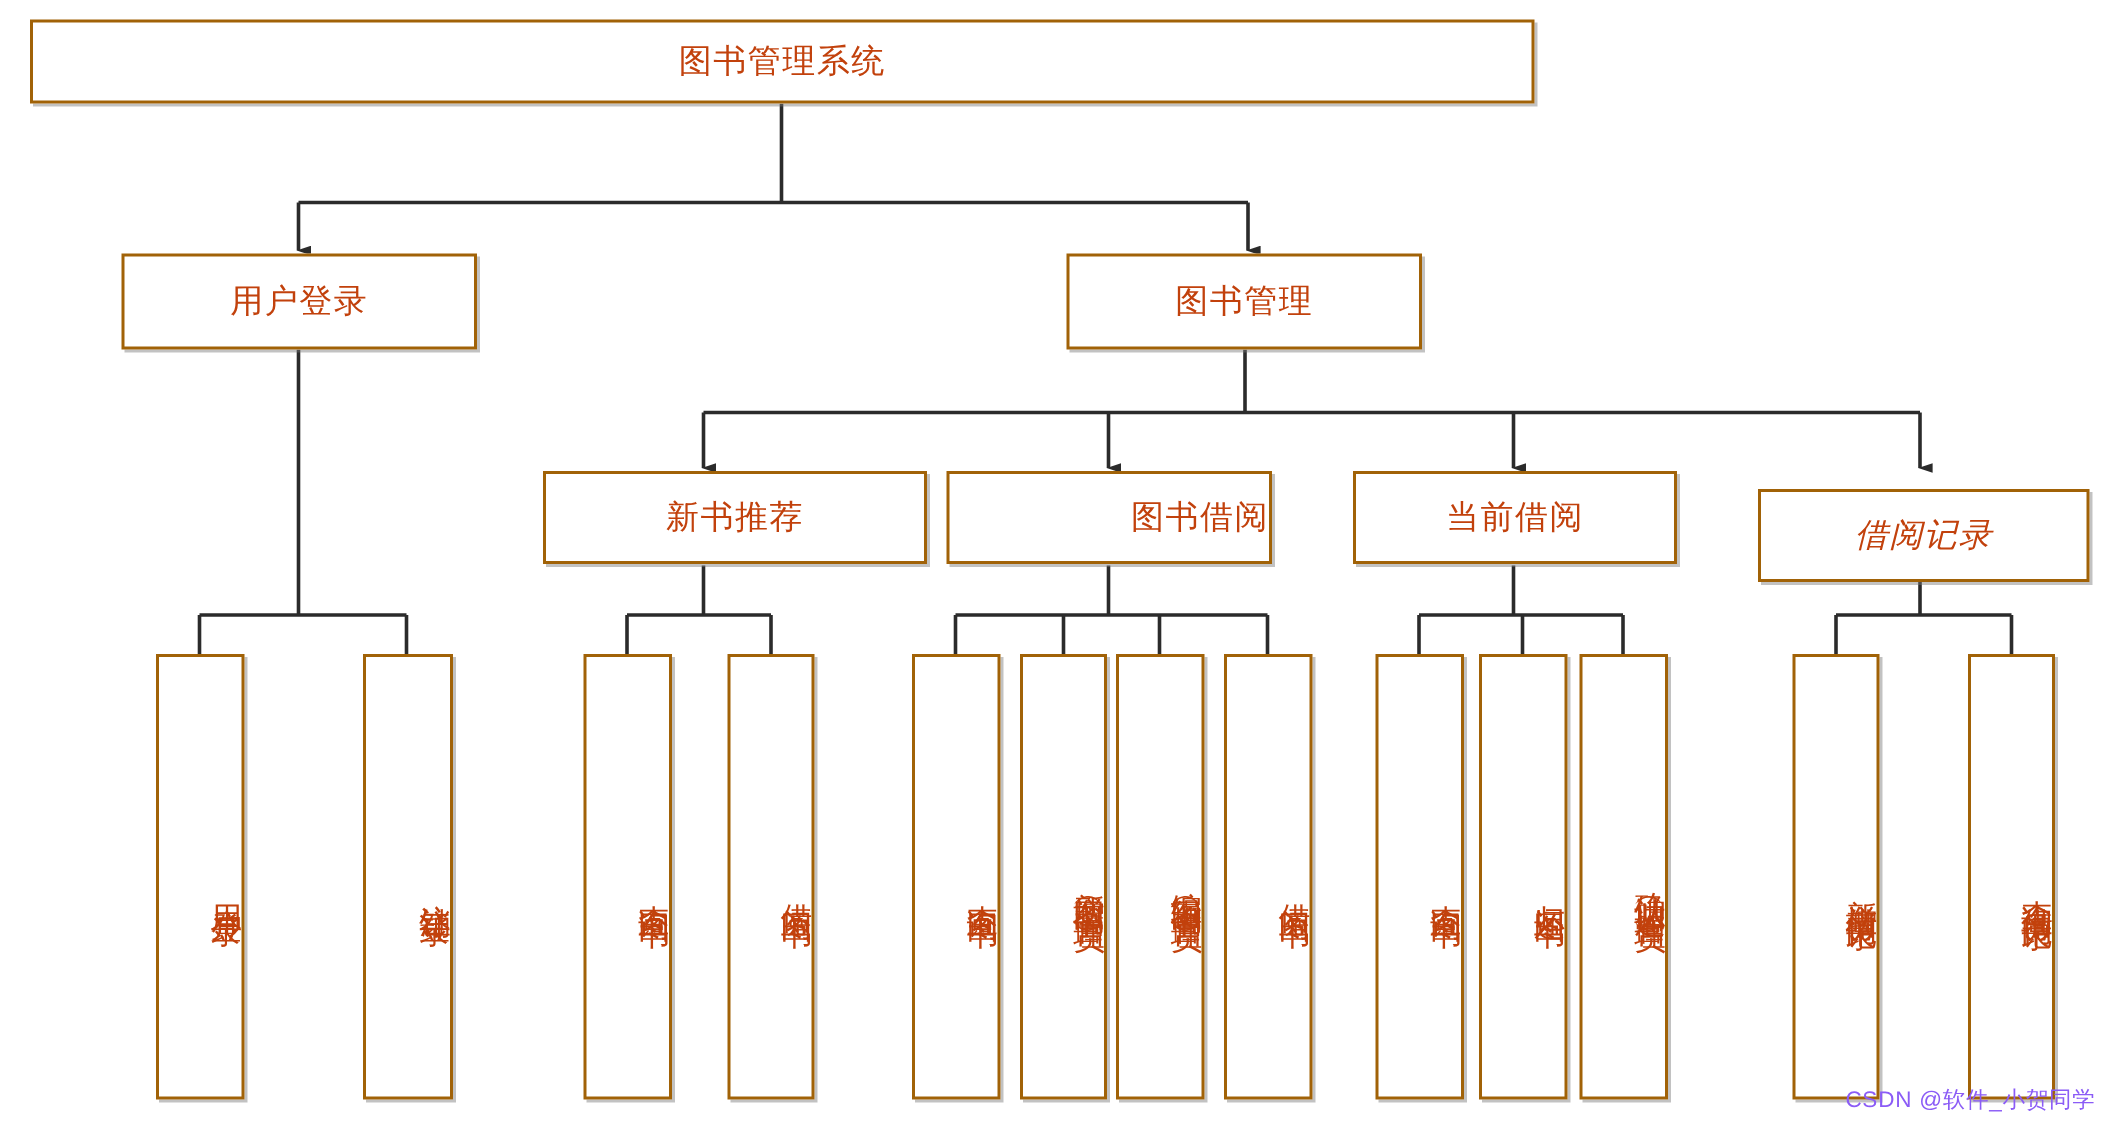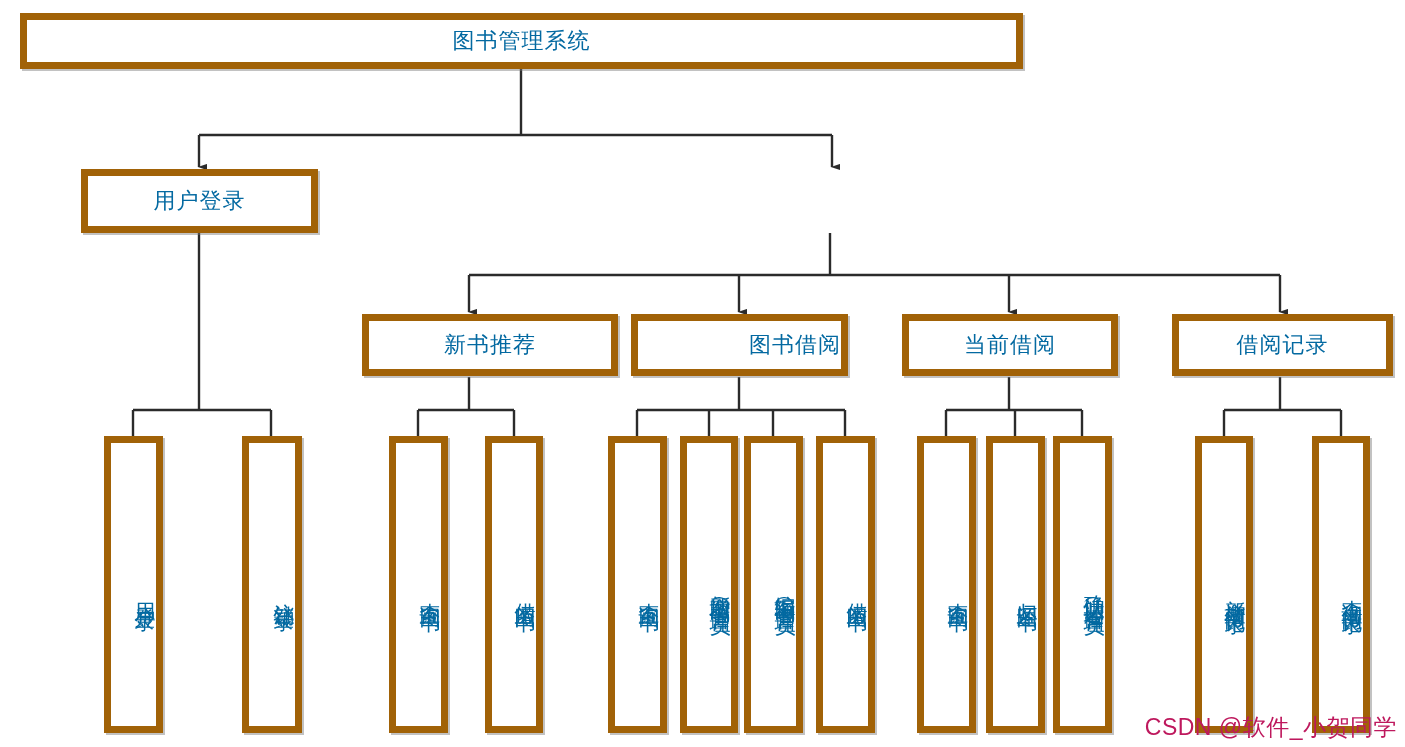--- a/index.html
+++ b/index.html
@@ -18,25 +18,25 @@
     position:absolute;
     left:0; top:0;
     width:1405px;
     height:747px;
     pointer-events:none;
   }
   .node{
     position:absolute;
     box-sizing:border-box;
     background:#ffffff;
-    border:7px solid #a16207;
+    border:2px solid #a16207;
     display:flex;
     align-items:center;
     justify-content:center;
-    color:#0369a1;
+    color:#c2410c;
     box-shadow:2px 2px 0 rgba(120,120,120,0.45);
   }
   .node.h{
     font-size:22px;
     letter-spacing:1px;
     white-space:nowrap;
   }
   .node.root{ font-size:22px; }
   .node.v{
     writing-mode:vertical-rl;
@@ -50,22 +50,22 @@
   }
   .node.v .vtxt{
     writing-mode:vertical-rl;
     text-orientation:upright;
     display:block;
   }
   .watermark{
     position:absolute;
     right:8px;
     bottom:4px;
-    font-size:23px;
-    color:#be185d;
+    font-size:15px;
+    color:#8b5cf6;
     letter-spacing:0.5px;
     white-space:nowrap;
     user-select:none;
   }
 </style>
 </head>
 <body>
 
 <div id="canvas">
 
@@ -121,31 +121,34 @@
     </g>
   </svg>
 
   <div class="node h root" style="left:20px;top:13px;width:1003px;height:56px;">
     <span>图书管理系统</span>
   </div>
 
   <div class="node h" style="left:81px;top:169px;width:237px;height:64px;">
     <span>用户登录</span>
   </div>
+  <div class="node h" style="left:711px;top:169px;width:237px;height:64px;">
+    <span>图书管理</span>
+  </div>
 
   <div class="node h" style="left:362px;top:314px;width:256px;height:62px;">
     <span>新书推荐</span>
   </div>
   <div class="node h" style="left:631px;top:314px;width:217px;height:62px;justify-content:flex-end;">
     <span>图书借阅</span>
   </div>
   <div class="node h" style="left:902px;top:314px;width:216px;height:62px;">
     <span>当前借阅</span>
   </div>
-  <div class="node h" style="left:1172px;top:314px;width:221px;height:62px;">
+  <div class="node h" style="left:1172px;top:326px;width:221px;height:62px;font-style:italic;">
     <span>借阅记录</span>
   </div>
 
   <div class="node v" style="left:104px;top:436px;width:59px;height:297px;">
     <span class="vtxt">用户登录</span>
   </div>
   <div class="node v" style="left:242px;top:436px;width:60px;height:297px;">
     <span class="vtxt">注销登录</span>
   </div>
 

